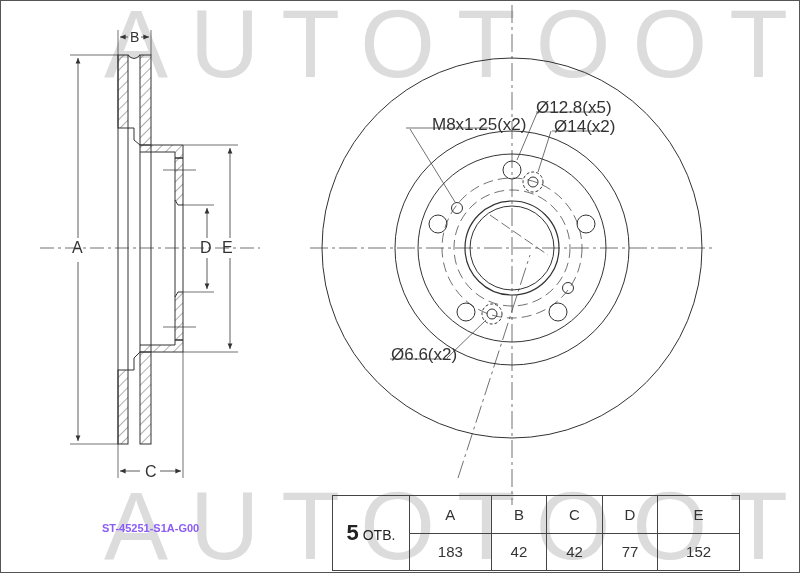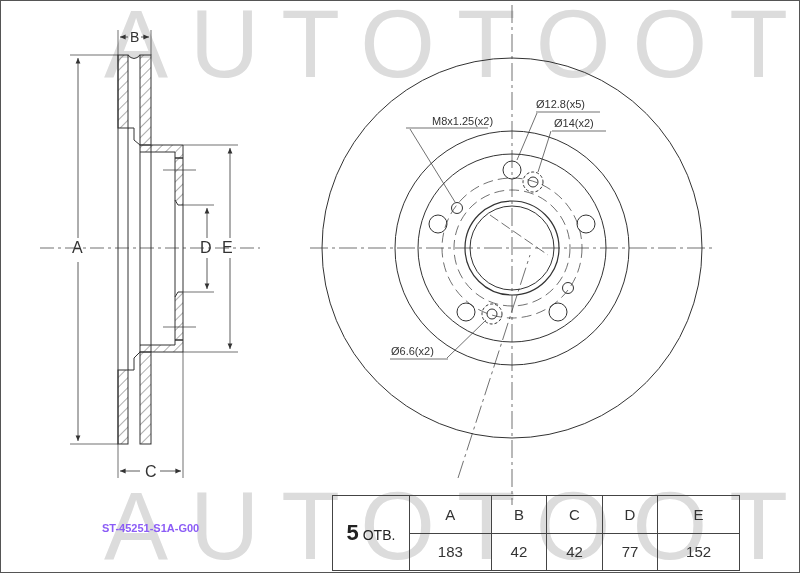--- a/index.html
+++ b/index.html
@@ -8,21 +8,21 @@
   svg.drawing{position:absolute;left:0;top:0;}
   .wm{position:absolute;font-family:"Liberation Sans",sans-serif;font-size:96px;color:#dcdcdc;letter-spacing:22px;white-space:nowrap;line-height:1;}
   .wm-top{left:104px;top:-4px;}
   .wm-bot{left:104px;top:478px;}
   .part{position:absolute;left:102px;top:522px;font-size:11px;font-weight:bold;color:#8b5cf6;}
   table.specs{position:absolute;left:332px;top:495px;border-collapse:collapse;width:408px;height:76px;}
   table.specs td{border:1px solid #444;text-align:center;font-size:15px;color:#333;padding:0;}
   table.specs td.qty{width:76px;font-size:14px;color:#222;}
   table.specs td.qty b{font-size:22px;font-weight:bold;}
   .lbl{position:absolute;font-size:16px;color:#333;}
-  .ann{position:absolute;font-size:11px;color:#333;white-space:nowrap;}
+  .ann{position:absolute;font-size:17px;color:#333;white-space:nowrap;}
 </style>
 </head>
 <body>
 
 <div class="frame"></div>
 
 <div class="wm wm-top">AUTOTOOT</div>
 <div class="wm wm-bot">AUTOTOOT</div>
 
 <svg class="drawing" width="800" height="573" viewBox="0 0 800 573">

